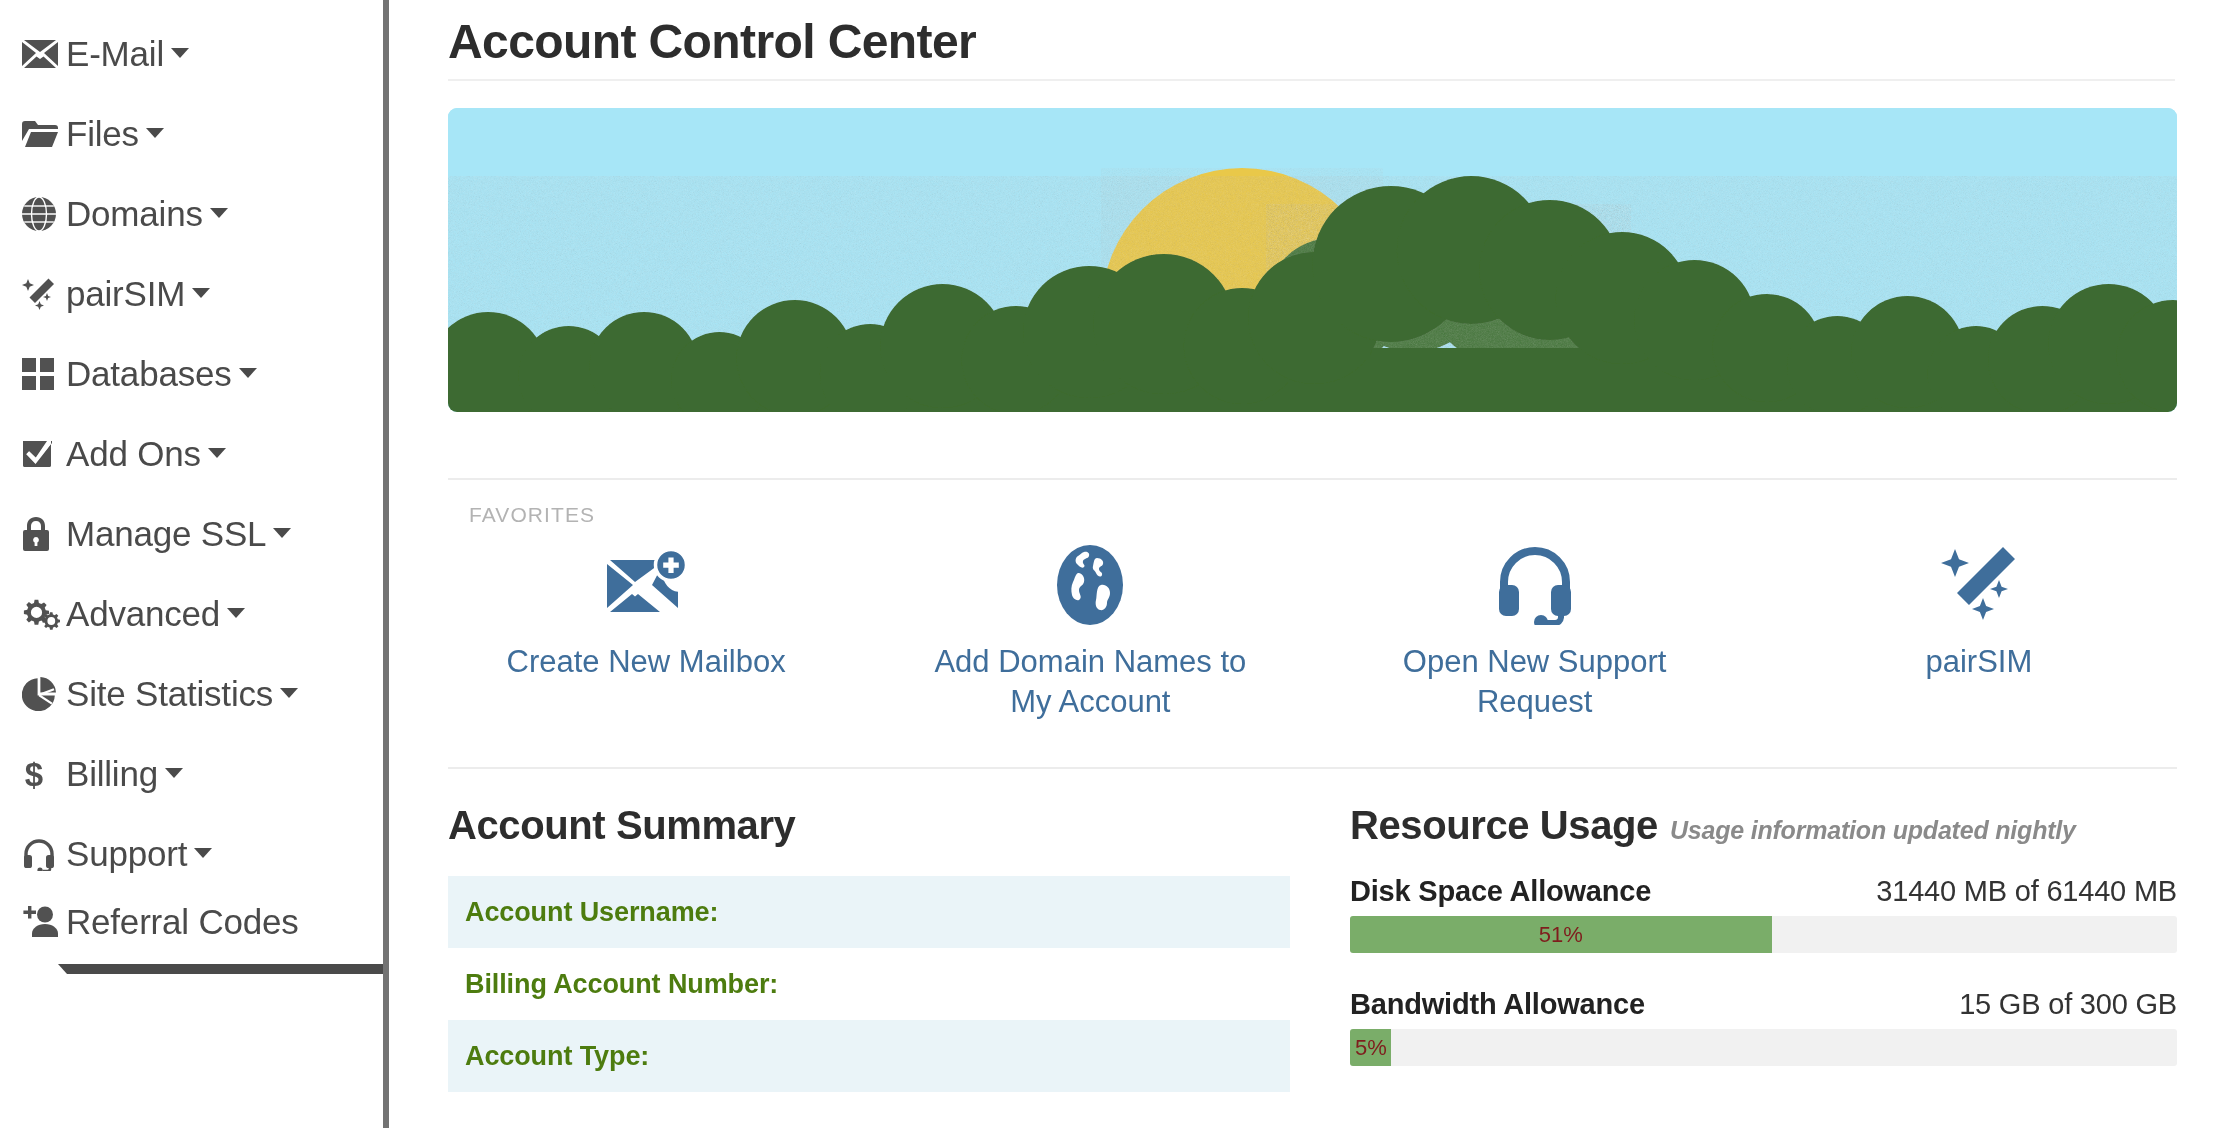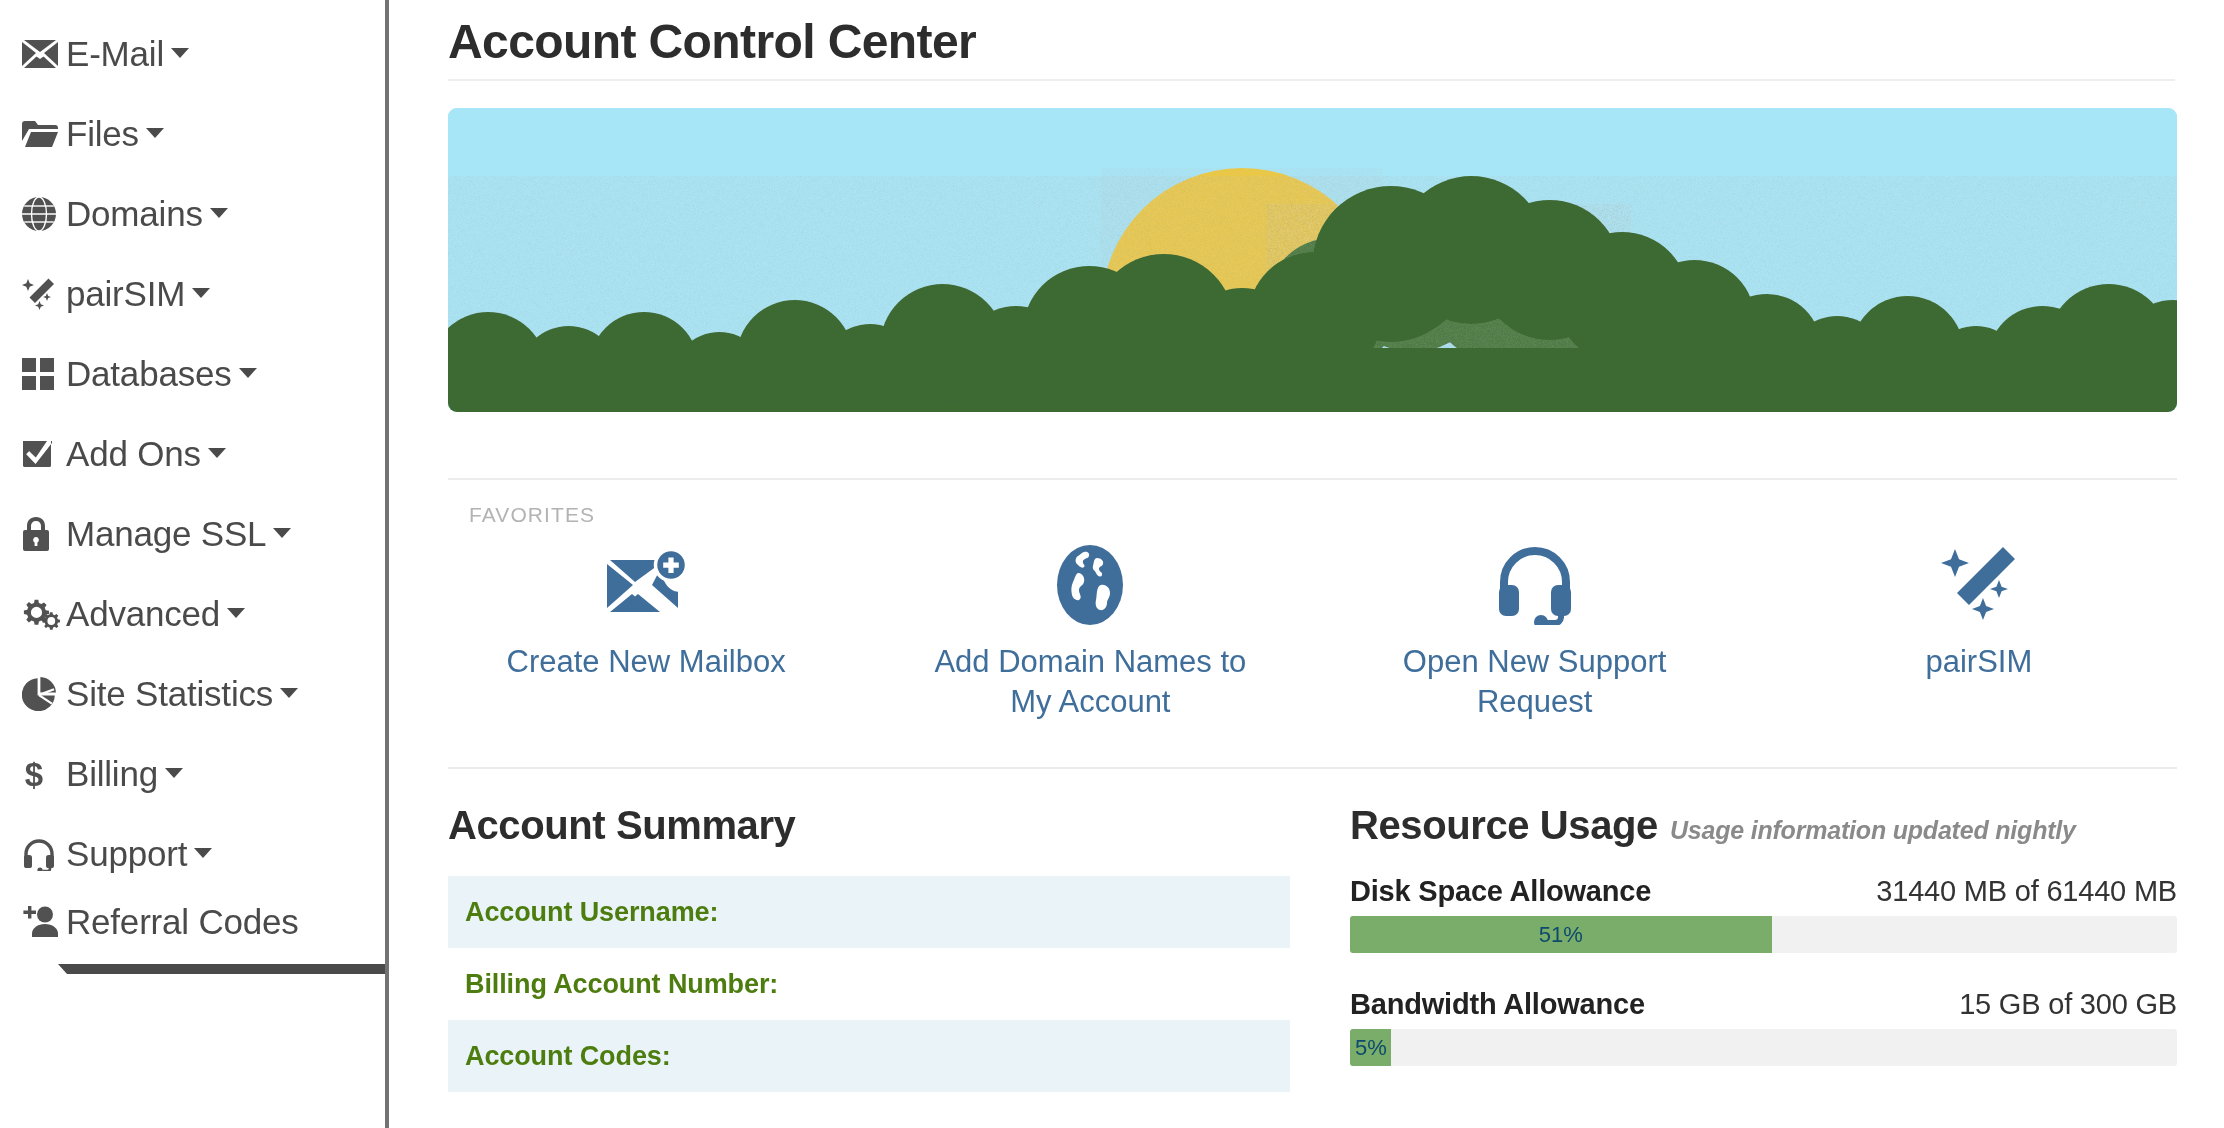--- a/index.html
+++ b/index.html
@@ -20,21 +20,21 @@
     height: 1128px;
     display: flex;
     background: #ffffff;
   }
 
   
   .sidebar {
     width: 389px;
     height: 1128px;
     flex: 0 0 389px;
-    border-right: 4px solid #737373;
+    border-right: 6px solid #737373;
     background: #ffffff;
     padding-top: 14px;
     overflow: hidden;
   }
 
   .nav-item {
     display: flex;
     align-items: center;
     flex-wrap: wrap;
     height: 80px;
@@ -232,21 +232,21 @@
     border-radius: 3px;
     overflow: hidden;
     position: relative;
   }
   .bar-fill {
     height: 100%;
     background: #7aad69;
     display: flex;
     align-items: center;
     justify-content: center;
-    color: #0c4a6e;
+    color: #7f1d1d;
     font-size: 22px;
     font-weight: 400;
     min-width: 30px;
   }
   .bar-fill.small { justify-content: flex-start; padding-left: 5px; }
 </style>
 </head>
 <body>
 
 <div id="app">
@@ -508,21 +508,21 @@
         <div class="summary" id="summary-rows">
             <div class="sum-row odd">
               <span>Account Username:</span>
               <span style="margin-left: 14px; font-weight: 400;"></span>
             </div>
             <div class="sum-row">
               <span>Billing Account Number:</span>
               <span style="margin-left: 14px; font-weight: 400;"></span>
             </div>
             <div class="sum-row odd">
-              <span>Account Codes:</span>
+              <span>Account Type:</span>
               <span style="margin-left: 14px; font-weight: 400;"></span>
             </div>
           </div>
       </div>
 
       <div class="col-right">
         <div class="sect-head">
           <span>Resource Usage</span>
           <span class="sect-sub">Usage information updated nightly</span>
         </div>

